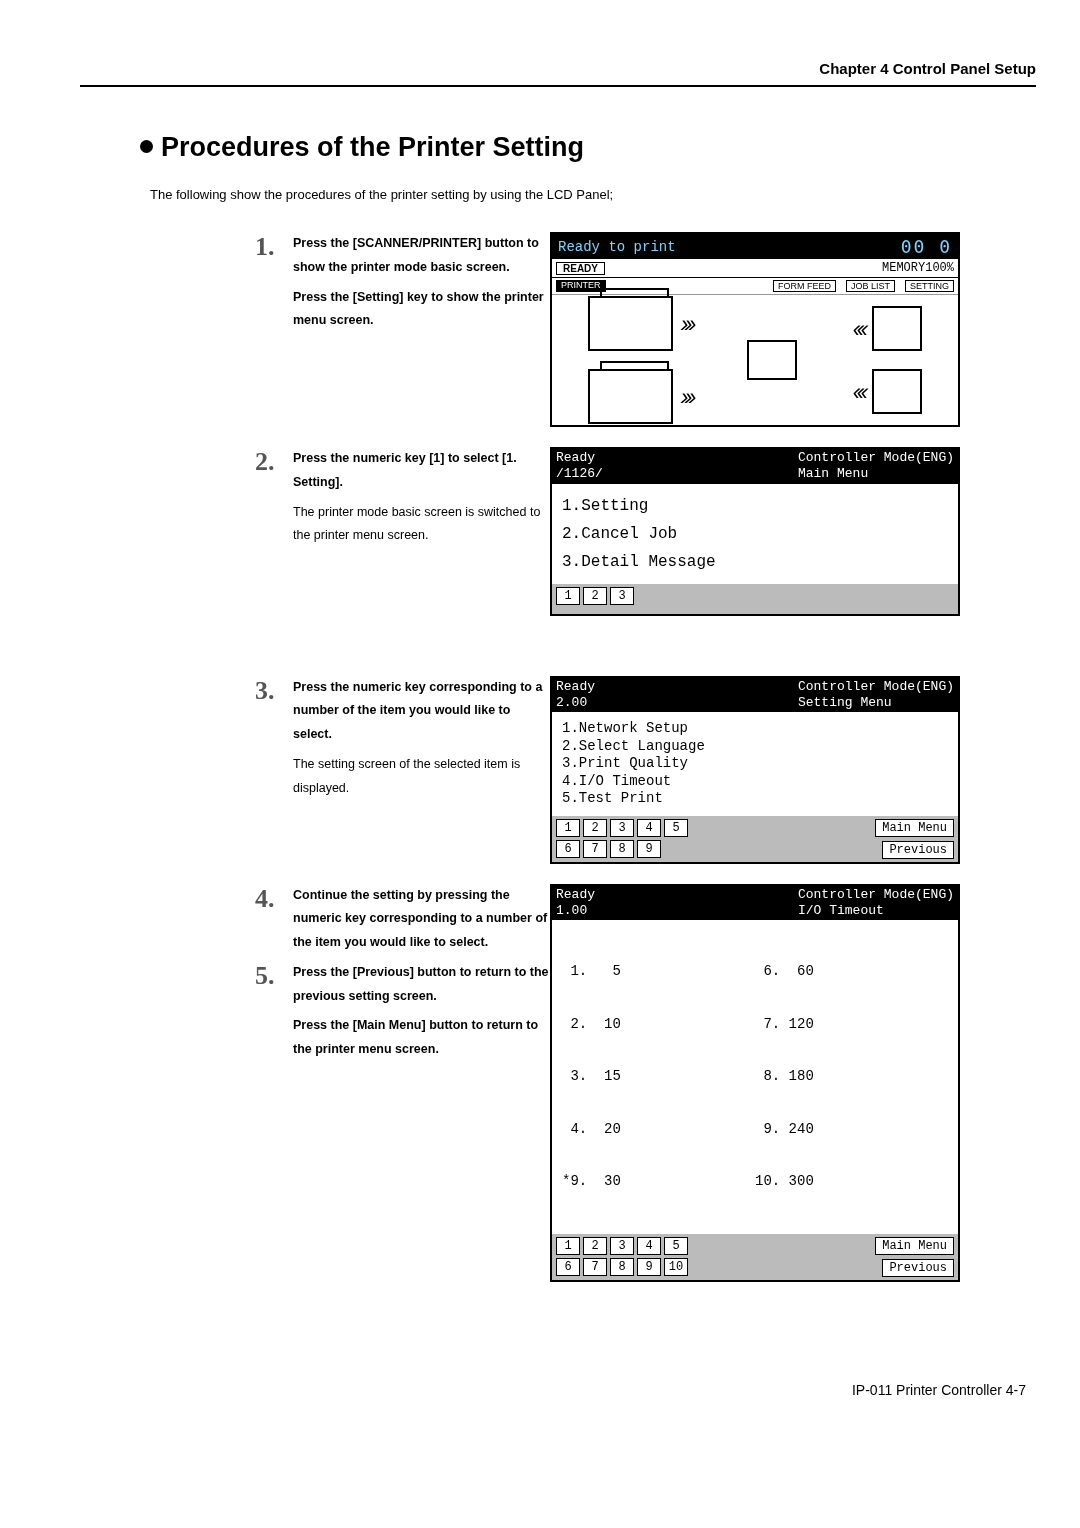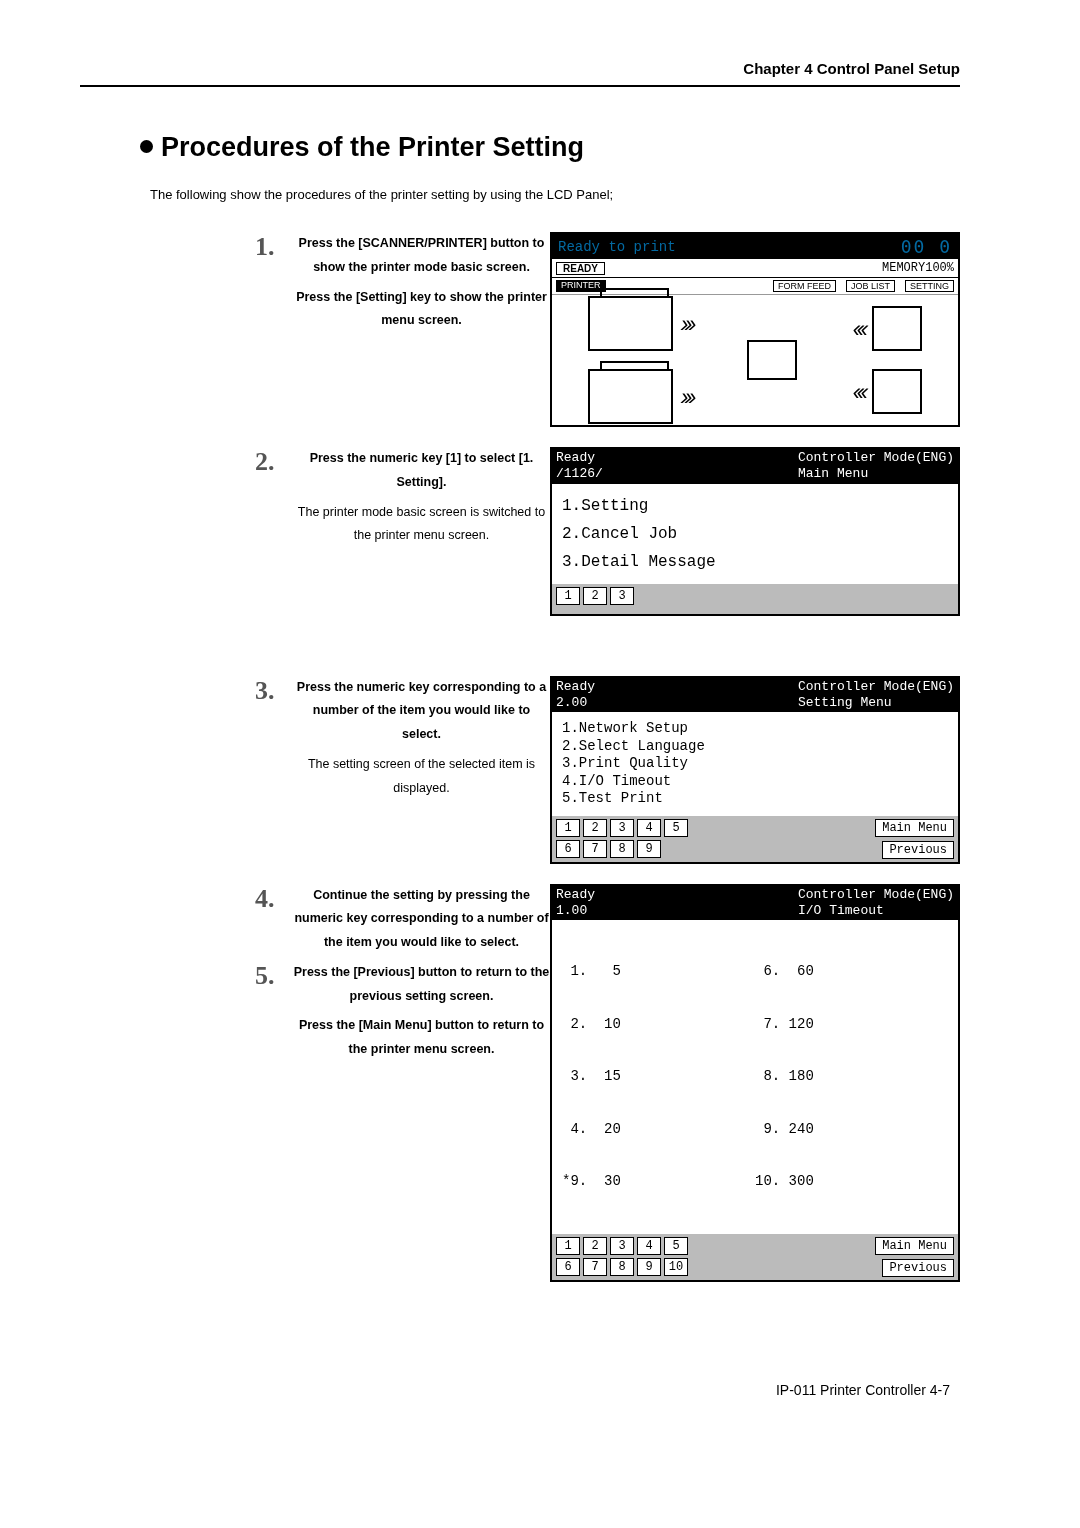--- a/index.html
+++ b/index.html
@@ -4,21 +4,21 @@
 <style>
   * { margin: 0; padding: 0; box-sizing: border-box; }
   body {
     font-family: Arial, Helvetica, sans-serif;
     background: #fff;
     width: 1080px;
     margin: 0 auto;
     color: #000;
   }
   .page {
-    padding: 60px 120px 40px 80px;
+    padding: 60px 44px 40px 80px;
   }
   .chapter-header {
     text-align: right;
     font-weight: bold;
     font-size: 15px;
     padding-bottom: 8px;
     border-bottom: 2.5px solid #000;
     margin-bottom: 45px;
   }
   .section-title {
@@ -61,21 +61,21 @@
     color: #555;
     width: 38px;
     flex-shrink: 0;
   }
   .step-text {
     flex: 1;
     font-size: 12.5px;
     line-height: 1.9;
   }
   .step-text .bold { font-weight: bold; }
-  .step-text p { margin-bottom: 6px; text-align: center; }
+  .step-text p { margin-bottom: 6px; }
   .right-col {
     width: 410px;
     flex-shrink: 0;
   }
   .lcd {
     border: 2px solid #000;
     background: #fff;
     font-family: "Courier New", monospace;
     font-size: 14px;
     line-height: 1.25;
@@ -138,21 +138,21 @@
   .lcd-footer.tall { min-height: 46px; }
 
   
   .printer-screen {
     border: 2px solid #000;
     width: 410px;
     background: #fff;
   }
   .ps-top {
     background: #000;
-    color: #0369a1;
+    color: #7dd3fc;
     display: flex;
     justify-content: space-between;
     align-items: center;
     padding: 2px 6px;
     font-family: "Courier New", monospace;
     font-size: 14px;
   }
   .ps-counter {
     font-family: monospace;
     letter-spacing: 2px;

